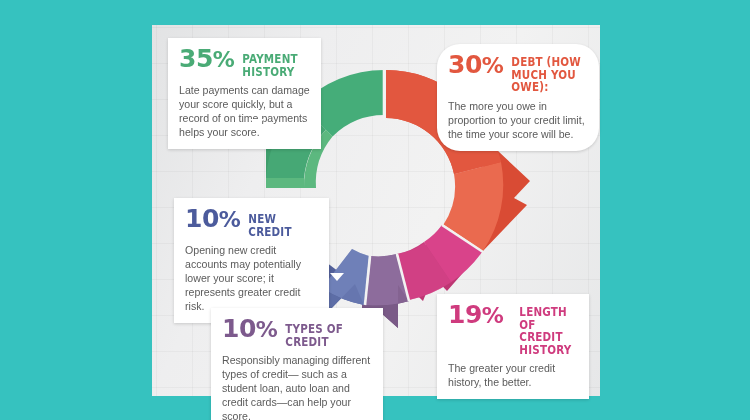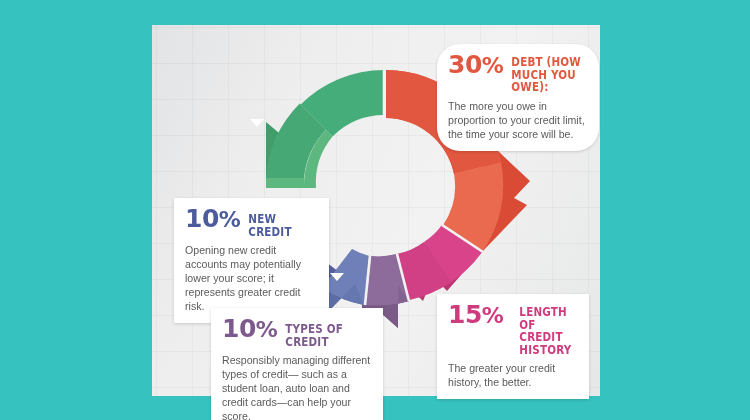--- a/index.html
+++ b/index.html
@@ -149,20 +149,29 @@
 
       <g stroke="#f2f2f2" stroke-width="2.6" fill="none">
         <line x1="384" y1="70" x2="384" y2="120"></line>
         <line x1="442" y1="225" x2="483" y2="252"></line>
         <line x1="397" y1="254" x2="409" y2="301"></line>
         <line x1="370" y1="256" x2="365" y2="305"></line>
       </g>
     </g>
   </svg>
 
+  <div class="card" id="card-payment">
+    <div class="card-head">
+      <span class="pct" style="color:#4aab76;">
+        <span>35</span><span class="sym">%</span>
+      </span>
+      <span class="cat" style="color:#4aab76;">Payment History</span>
+    </div>
+    <div class="desc">Late payments can damage your score quickly, but a record of on time payments helps your score.</div>
+  </div>
   <div class="tip" id="tip-payment"></div>
 
   <div class="card" id="card-debt">
     <div class="card-head">
       <span class="pct" style="color:#e2573f;">
         <span>30</span><span class="sym">%</span>
       </span>
       <span class="cat" style="color:#e2573f; padding-top:3px;">Debt (how much you owe):</span>
     </div>
     <div class="desc">The more you owe in proportion to your credit limit, the time your score will be.</div>
@@ -185,20 +194,20 @@
         <span>10</span><span class="sym">%</span>
       </span>
       <span class="cat" style="color:#7d5a8d;">Types of Credit</span>
     </div>
     <div class="desc">Responsibly managing different types of credit— such as a student loan, auto loan and credit cards—can help your score.</div>
   </div>
 
   <div class="card" id="card-length">
     <div class="card-head">
       <span class="pct" style="color:#cf3b7e;">
-        <span>15</span><span class="sym">%</span>
+        <span>19</span><span class="sym">%</span>
       </span>
       <span class="cat" style="color:#cf3b7e; padding-top:3px;margin-left:8px;">Length of Credit History</span>
     </div>
     <div class="desc">The greater your credit history, the better.</div>
   </div>
 
 </div>
 
 </body></html>

